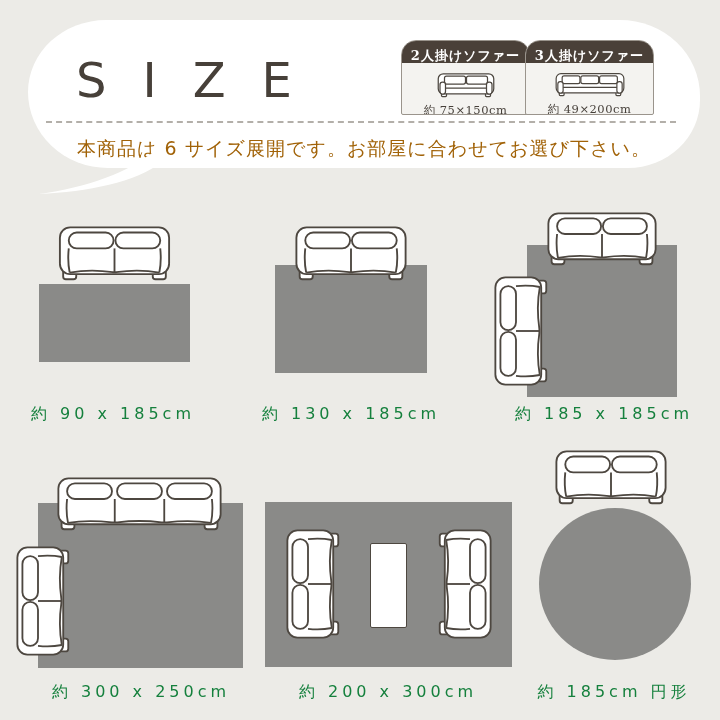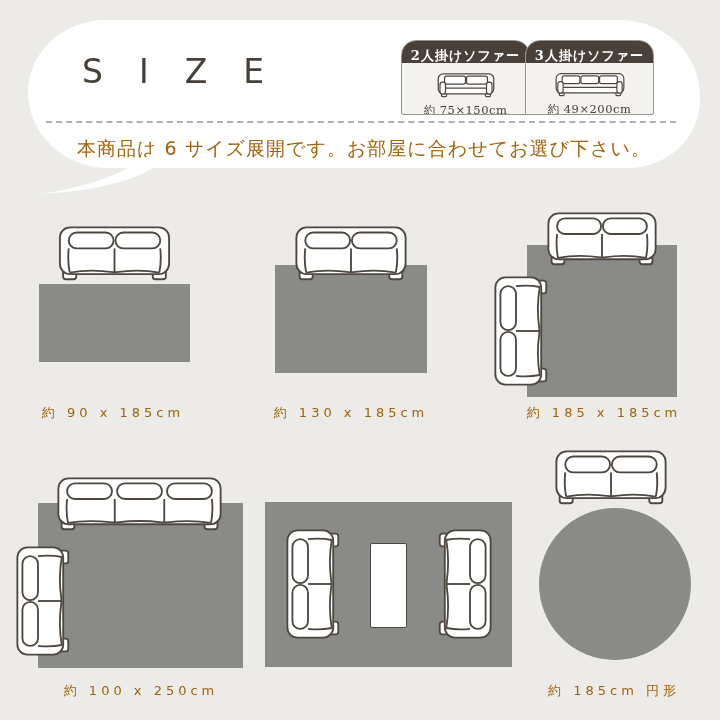--- a/index.html
+++ b/index.html
@@ -10,22 +10,22 @@
     color:#46403a;
   }
   
   .bubble{
     position:absolute;left:28px;top:20px;width:672px;height:148px;
     background:#ffffff;
     border-radius:78px 80px 72px 80px / 72px 76px 68px 76px;
   }
   .bubble-tail{position:absolute;left:36px;top:150px;}
   .page-title{
-    position:absolute;left:54px;top:32px;
-    font-size:33px;letter-spacing:36px;color:#474039;
+    position:absolute;left:48px;top:32px;
+    font-size:48px;letter-spacing:36px;color:#474039;
   }
   .dashed-line{
     position:absolute;left:18px;top:101px;width:630px;height:0;
     border-top:2px dashed #b3afa9;
   }
   .page-subtitle{
     position:absolute;left:0;top:116px;width:100%;
     text-align:center;font-size:19px;letter-spacing:1px;color:#a16207;
   }
   
@@ -49,21 +49,21 @@
   
   .rug{position:absolute;background:#8a8a88;}
   .rug.round{border-radius:50%;}
   .sofa{position:absolute;}
   .table{
     position:absolute;background:#ffffff;border:1.5px solid #4d4740;
     border-radius:2px;box-sizing:border-box;
   }
   .size-label{
     position:absolute;transform:translateX(-50%);white-space:nowrap;
-    font-size:13px;letter-spacing:4px;color:#a16207;
+    font-size:16px;letter-spacing:4px;color:#15803d;
   }
 </style>
 </head>
 <body>
 
 <svg width="0" height="0" style="position:absolute" aria-hidden="true">
   <defs>
     <g id="sofa-top-2" stroke="#4d4740" stroke-width="2" fill="#ffffff">
       <rect x="5" y="45" width="14" height="12" rx="3"></rect>
       <rect x="101" y="45" width="14" height="12" rx="3"></rect>
@@ -163,30 +163,31 @@
     </svg>
   <div class="size-label" style="left:604px;top:404px">約 185 x 185cm</div>
 
   <div class="rug" style="left:38px;top:503px;width:205px;height:165px"></div>
   <svg class="sofa" style="left:57px;top:477px" width="165" height="55" viewBox="0 0 180 60">
       <use href="#sofa-top-3"></use>
     </svg>
   <svg class="sofa" style="left:16px;top:546px" width="55" height="110" viewBox="0 0 60 120">
       <use href="#sofa-top-2" transform="rotate(-90) translate(-120 0)"></use>
     </svg>
-  <div class="size-label" style="left:141px;top:682px">約 100 x 250cm</div>
+  <div class="size-label" style="left:141px;top:682px">約 300 x 250cm</div>
 
   <div class="rug" style="left:265px;top:502px;width:247px;height:165px"></div>
   <svg class="sofa" style="left:286px;top:529px" width="55" height="110" viewBox="0 0 60 120">
       <use href="#sofa-top-2" transform="rotate(-90) translate(-120 0)"></use>
     </svg>
   <div class="table" style="left:370px;top:543px;width:37px;height:85px"></div>
   <svg class="sofa" style="left:437px;top:529px" width="55" height="110" viewBox="0 0 60 120">
       <use href="#sofa-top-2" transform="rotate(90) translate(0 -60)"></use>
     </svg>
+  <div class="size-label" style="left:388px;top:682px">約 200 x 300cm</div>
 
   <svg class="sofa" style="left:555px;top:450px" width="112" height="56" viewBox="0 0 120 60">
       <use href="#sofa-top-2"></use>
     </svg>
   <div class="rug round" style="left:539px;top:508px;width:152px;height:152px"></div>
   <div class="size-label" style="left:614px;top:682px">約 185cm 円形</div>
 
 </div>
 
 </body></html>

